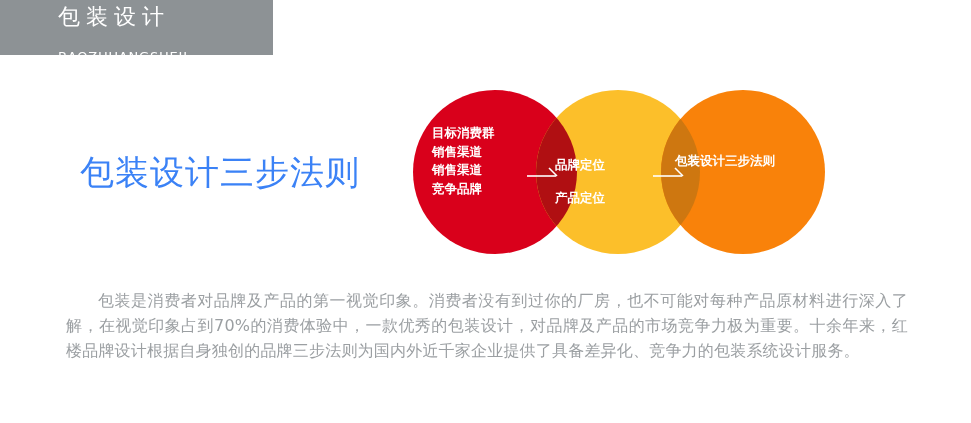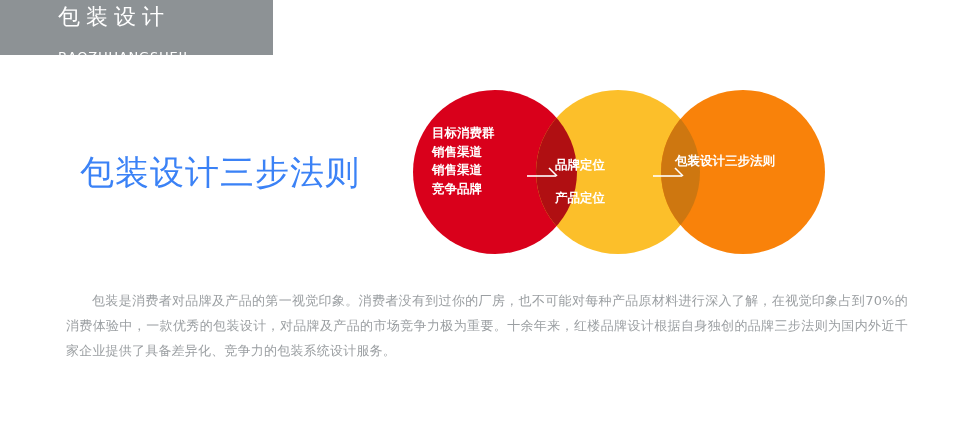--- a/index.html
+++ b/index.html
@@ -105,21 +105,21 @@
     line-height: 21px;
   }
 
   
   .body-copy {
     position: absolute;
     left: 66px;
     top: 288px;
     width: 842px;
     color: #9b9fa2;
-    font-size: 13px;
+    font-size: 16px;
     line-height: 25px;
     letter-spacing: 0.2px;
     text-align: justify;
     text-indent: 2em;
   }
 </style>
 </head>
 <body>
 
 <div class="header-banner">

